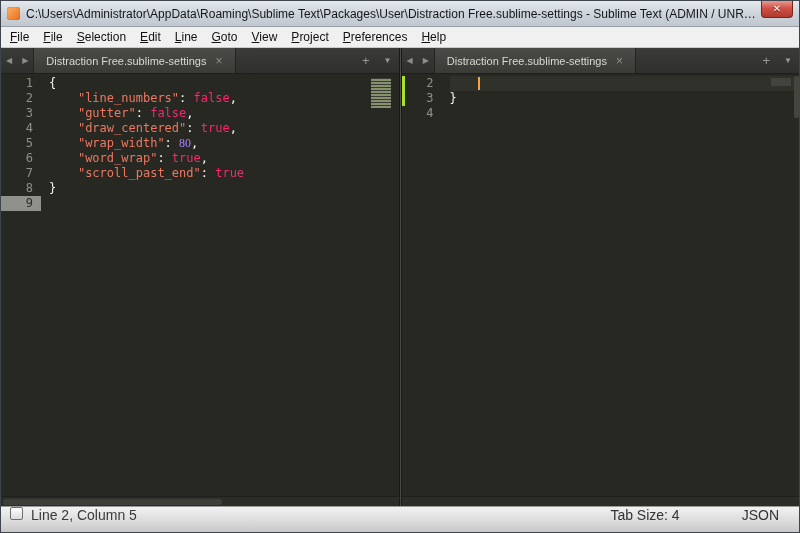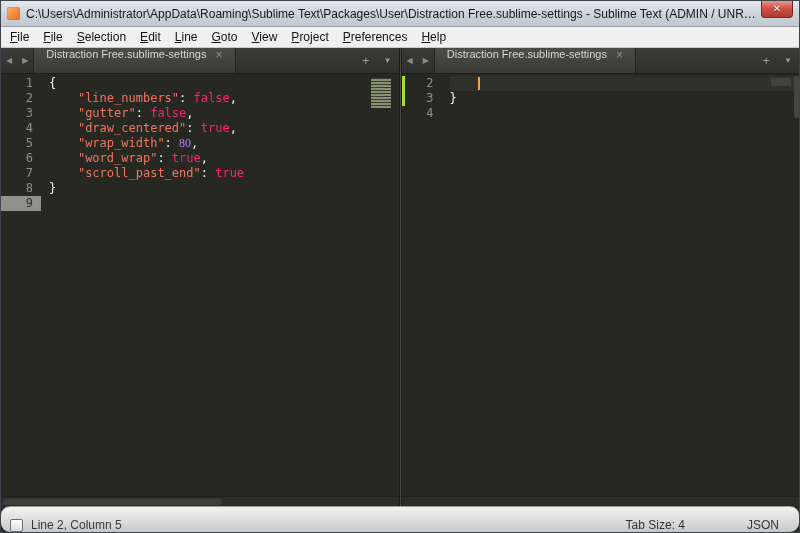--- a/index.html
+++ b/index.html
@@ -36,21 +36,21 @@
   .main { flex:1; display:flex; min-height:0; background:var(--editor-bg,#272822); }
   .pane { flex:1; display:flex; flex-direction:column; min-width:0; }
   .divider { flex:0 0 3px; background:#4a4a46;
              box-shadow:inset 1px 0 #191916, inset -1px 0 #191916; cursor:col-resize; }
 
   
   .tabbar { height:26px; flex:0 0 26px; display:flex; align-items:stretch;
             background:linear-gradient(#3b3b39,#2f2f2d);
             border-bottom:1px solid #1e1e1c; }
   .tnav { align-self:center; font-size:8px; color:#8d8d88; padding:0 5px; cursor:pointer; }
-  .tab { display:flex; align-items:flex-start; padding:0 12px; max-width:210px;
+  .tab { display:flex; align-items:center; padding:0 12px; max-width:210px;
          background:linear-gradient(#4b4b47,#3a3a36);
          border-left:1px solid #232321; border-right:1px solid #232321; cursor:pointer; }
   .tab-label { font-size:11px; color:#d9d9d2; white-space:nowrap; overflow:hidden;
                text-overflow:ellipsis; }
   .tab-close { font-size:12px; color:#8f8f89; margin-left:9px; cursor:pointer; }
   .tspacer { flex:1; }
   .tbtn { align-self:center; color:#9a9a94; padding:0 7px; cursor:pointer; font-size:13px; }
   .tbtn.caretdn { font-size:8px; }
 
   
@@ -86,23 +86,23 @@
 
   .vscroll { position:absolute; top:0; right:0; width:5px; height:100%; }
   .vthumb { width:100%; height:42px; margin-top:2px; background:#45453f; border-radius:2px; }
 
   .hscroll { height:10px; flex:0 0 10px; background:#2c2c29;
              border-top:1px solid #1f1f1d; position:relative; }
   .hthumb { position:absolute; left:2px; top:2px; height:6px; width:55%;
             background:#3f3f3a; border-radius:3px; }
 
   
-  .statusbar { height:26px; flex:0 0 26px; display:flex; align-items:flex-end;
+  .statusbar { height:26px; flex:0 0 26px; display:flex; align-items:flex-start;
                background:linear-gradient(#f2f2f2,#d6d6d6 70%,#c8c8c8);
-               border-top:1px solid #9a9a9a; font-size:12px; color:#333;border-radius:9px; }
+               border-top:1px solid #9a9a9a; font-size:14px; color:#333; }
   .sicon { width:13px; height:13px; margin:0 8px 0 9px; border:1px solid #6f6f6f;
            border-radius:2px; background:linear-gradient(#ffffff,#dcdcdc); cursor:pointer; }
   .spos { color:#3a3a3a; }
   .sspacer { flex:1; }
   .stab { margin-right:62px; cursor:pointer; }
   .ssyntax { margin-right:20px; cursor:pointer; }
 </style>
 </head>
 <body>
 

